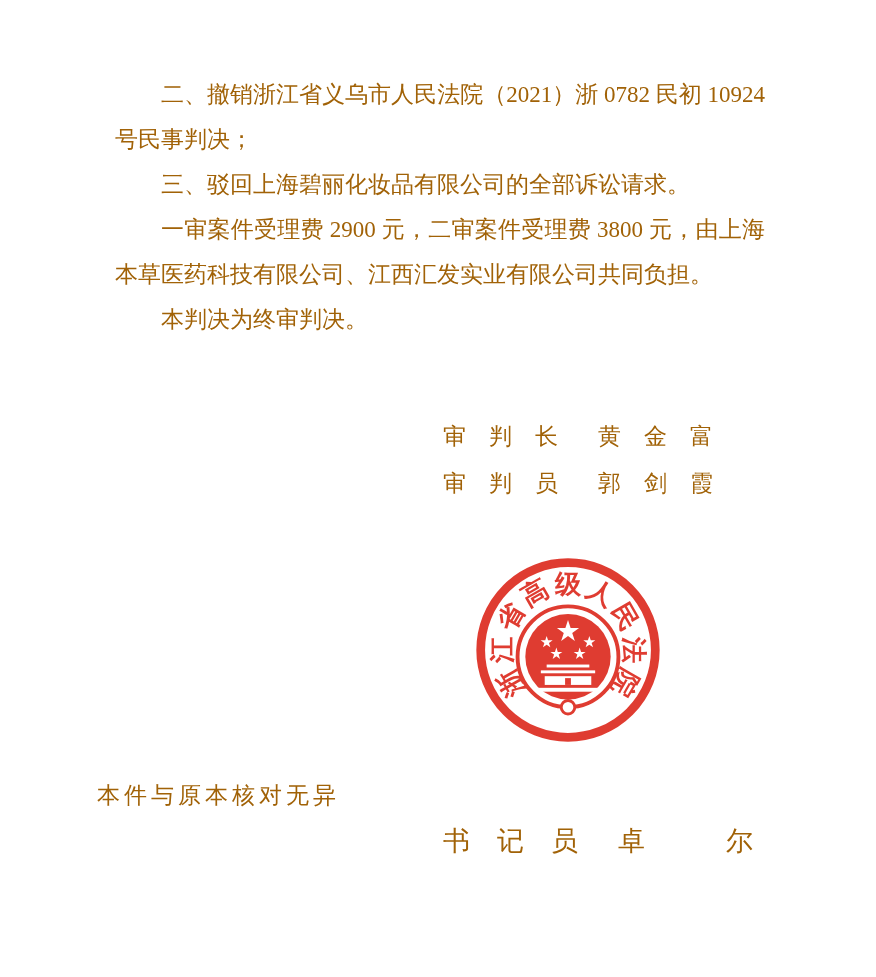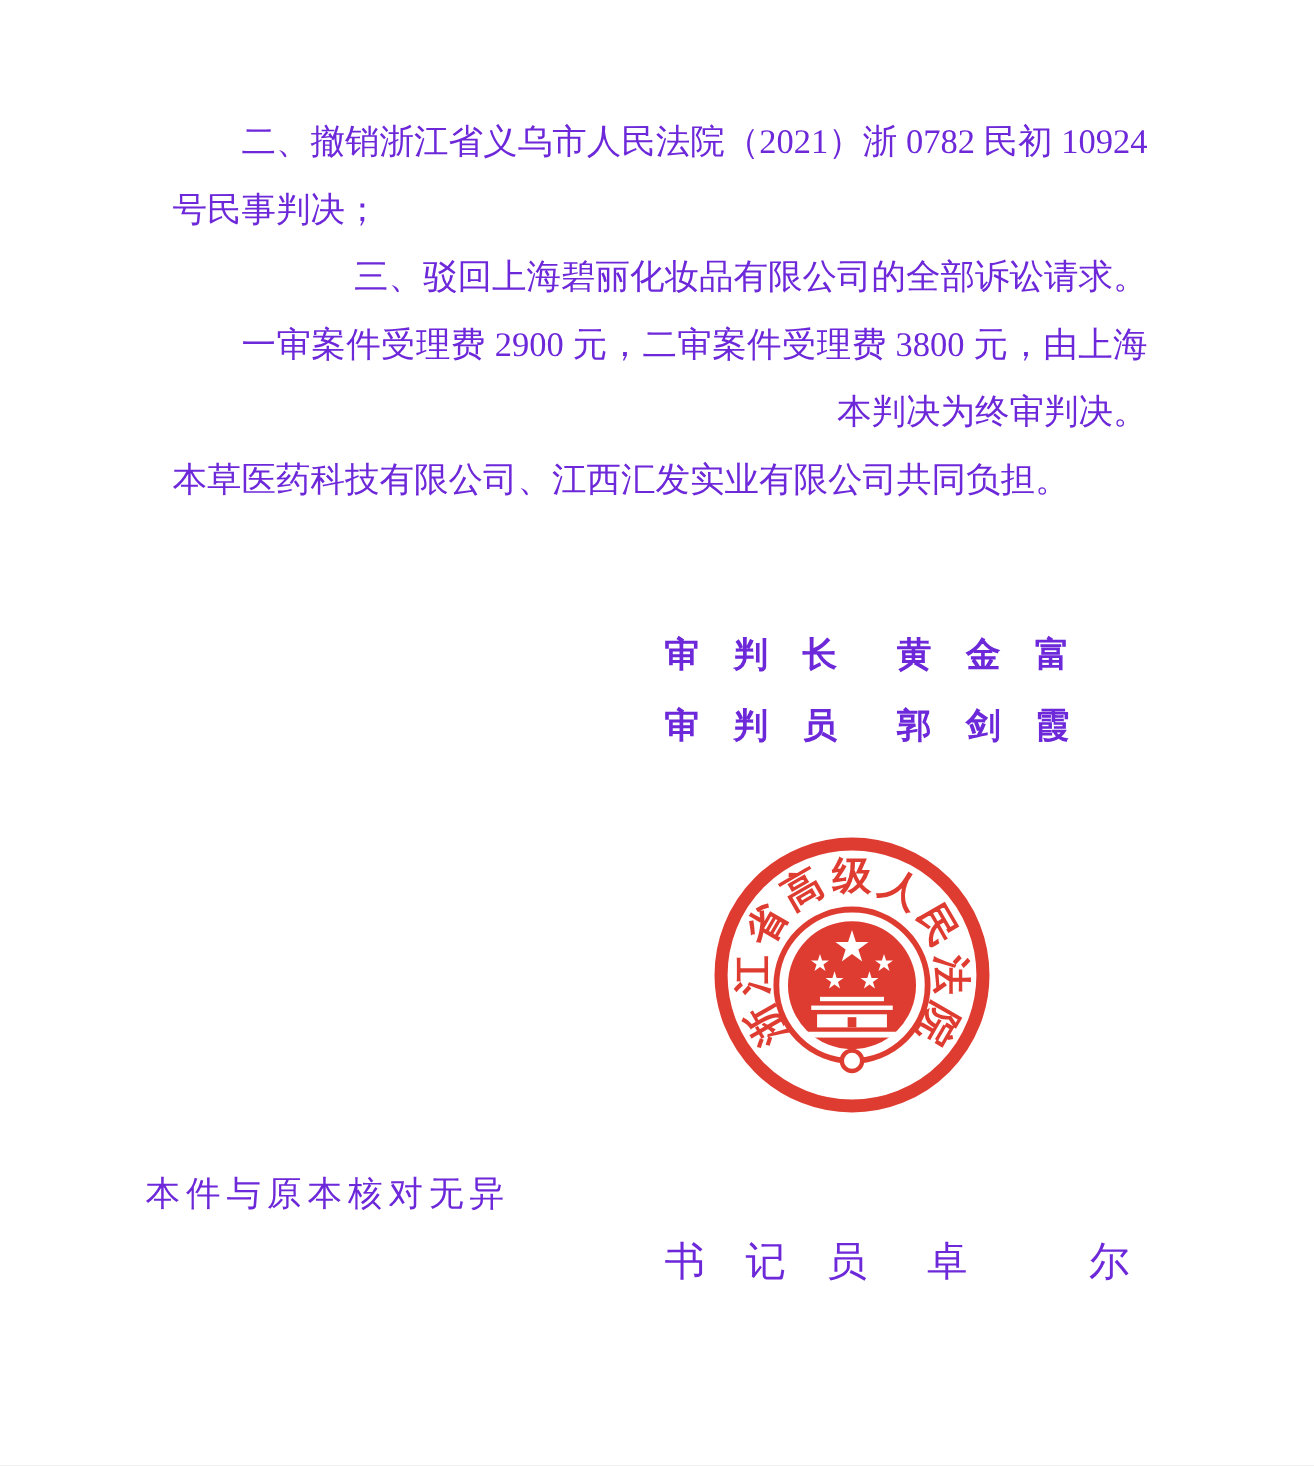--- a/index.html
+++ b/index.html
@@ -3,36 +3,36 @@
 <meta charset="utf-8">
 <style>
   html,body{margin:0;padding:0;background:#e8e8e8;}
   .page{
     position:relative;
     width:876px;height:977px;
     margin:0 auto;
     background:#ffffff;
     overflow:hidden;
     font-family:"Liberation Serif","DejaVu Serif",serif;
-    color:#6d28d9;
+    color:#a16207;
   }
   .body-block{
     position:absolute;left:115px;top:72px;width:650px;
     font-size:23px;
   }
   .line{
     height:45px;line-height:45px;white-space:nowrap;
   }
-  .line.indent{text-indent:46px;text-align:right;}
+  .line.indent{text-indent:46px;}
   .line.fill{text-align:justify;text-align-last:justify;}
   .sig-block{
     position:absolute;left:443px;top:413px;
     font-size:23px;
   }
-  .sig-row{height:47px;line-height:47px;white-space:nowrap;font-weight:bold;}
+  .sig-row{height:47px;line-height:47px;white-space:nowrap;}
   .sig-name{margin-left:40px;}
   .seal{
     position:absolute;left:471px;top:553px;width:194px;height:194px;
     mix-blend-mode:multiply;opacity:.92;
     z-index:5;
   }
   .seal svg{width:100%;height:100%;display:block;}
   .seal-char{
     font-family:"Liberation Serif","DejaVu Serif",serif;
     font-weight:bold;
@@ -54,22 +54,22 @@
 </head>
 <body>
 
 <div class="page">
 
   <div class="body-block">
     <div class="line indent fill">二、撤销浙江省义乌市人民法院（2021）浙 0782 民初 10924</div>
     <div class="line">号民事判决；</div>
     <div class="line indent">三、驳回上海碧丽化妆品有限公司的全部诉讼请求。</div>
     <div class="line indent fill">一审案件受理费 2900 元，二审案件受理费 3800 元，由上海</div>
+    <div class="line">本草医药科技有限公司、江西汇发实业有限公司共同负担。</div>
     <div class="line indent">本判决为终审判决。</div>
-    <div class="line">本草医药科技有限公司、江西汇发实业有限公司共同负担。</div>
   </div>
 
   <div class="sig-block">
     <div class="sig-row">
       <span class="sig-role">审　判　长</span><span class="sig-name">黄　金　富</span>
     </div>
     <div class="sig-row">
       <span class="sig-role">审　判　员</span><span class="sig-name">郭　剑　霞</span>
     </div>
   </div>

